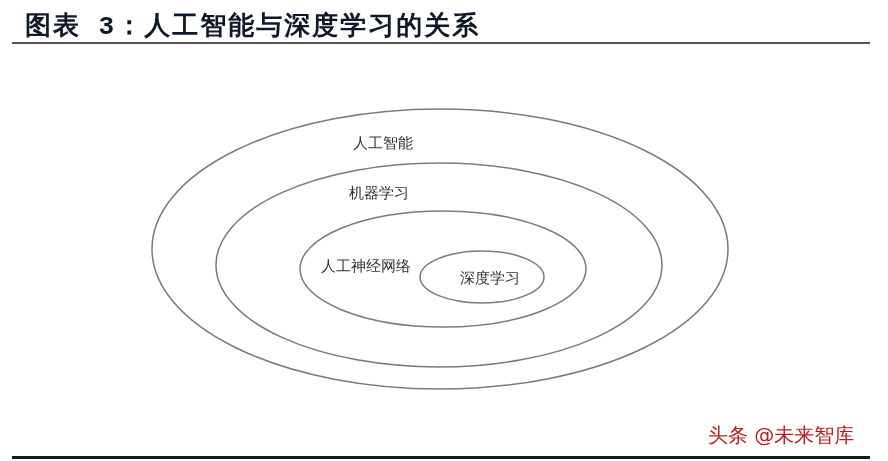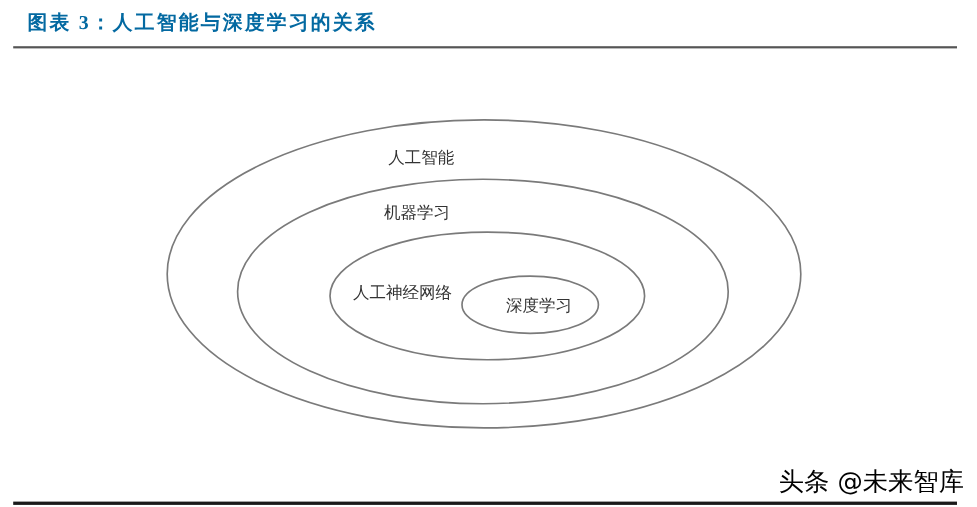--- a/index.html
+++ b/index.html
@@ -1,22 +1,22 @@
 <!DOCTYPE html>
 <html><head>
 <meta charset="utf-8">
 <style>
   html, body { margin: 0; padding: 0; background: #ffffff; }
   body { width: 888px; height: 461px; position: relative; overflow: hidden; font-family: "DejaVu Sans", sans-serif; }
-  .title { position: absolute; left: 25px; top: 8px; font-size: 18px; font-weight: bold; color: #0369a1; letter-spacing: 2px; white-space: nowrap; font-family: Liberation Serif, serif; }
+  .title { position: absolute; left: 25px; top: 8px; font-size: 26px; font-weight: bold; color: #0f172a; letter-spacing: 2px; white-space: nowrap; font-family: Liberation Mono, monospace; }
   .rule-top { position: absolute; left: 12px; top: 42px; width: 858px; height: 2px; background: #555555; }
   .rule-bottom { position: absolute; left: 12px; top: 456px; width: 858px; height: 3px; background: #1a1a1a; }
   svg.diagram { position: absolute; left: 0; top: 0; }
   .label { font-family: "DejaVu Sans", sans-serif; font-size: 15px; fill: #333333; }
-  .watermark { position: absolute; left: 708px; top: 422px; font-size: 23px; color: #000000; white-space: nowrap; font-family: "DejaVu Sans", sans-serif; }
+  .watermark { position: absolute; left: 708px; top: 422px; font-size: 20px; color: #b91c1c; white-space: nowrap; font-family: "DejaVu Sans", sans-serif; }
 </style>
 </head>
 <body>
 
 <div class="title">图表 3：人工智能与深度学习的关系</div>
 <div class="rule-top"></div>
 
 <svg class="diagram" width="888" height="461">
   <g>
     <ellipse id="e0" fill="none" stroke="#7a7a7a" stroke-width="1.5" cx="440" cy="249" rx="288" ry="140"></ellipse>

